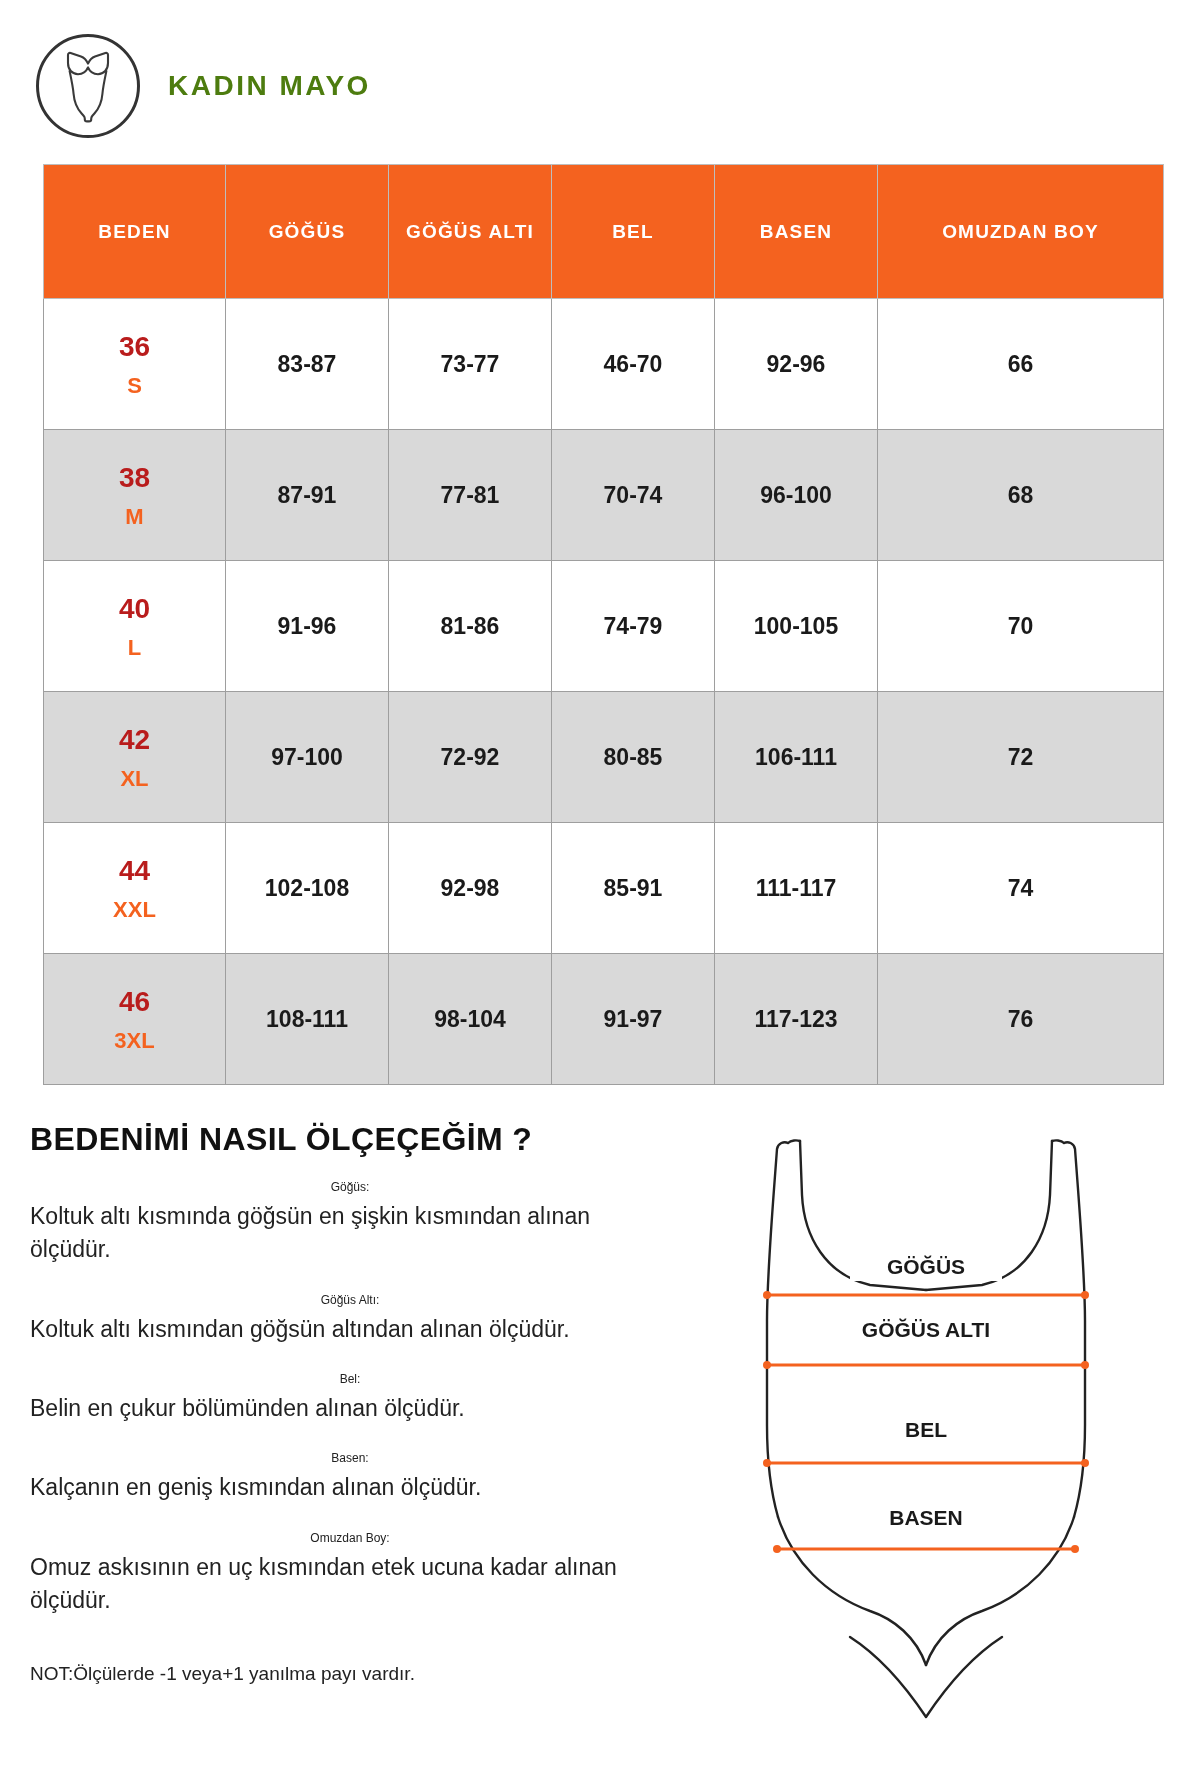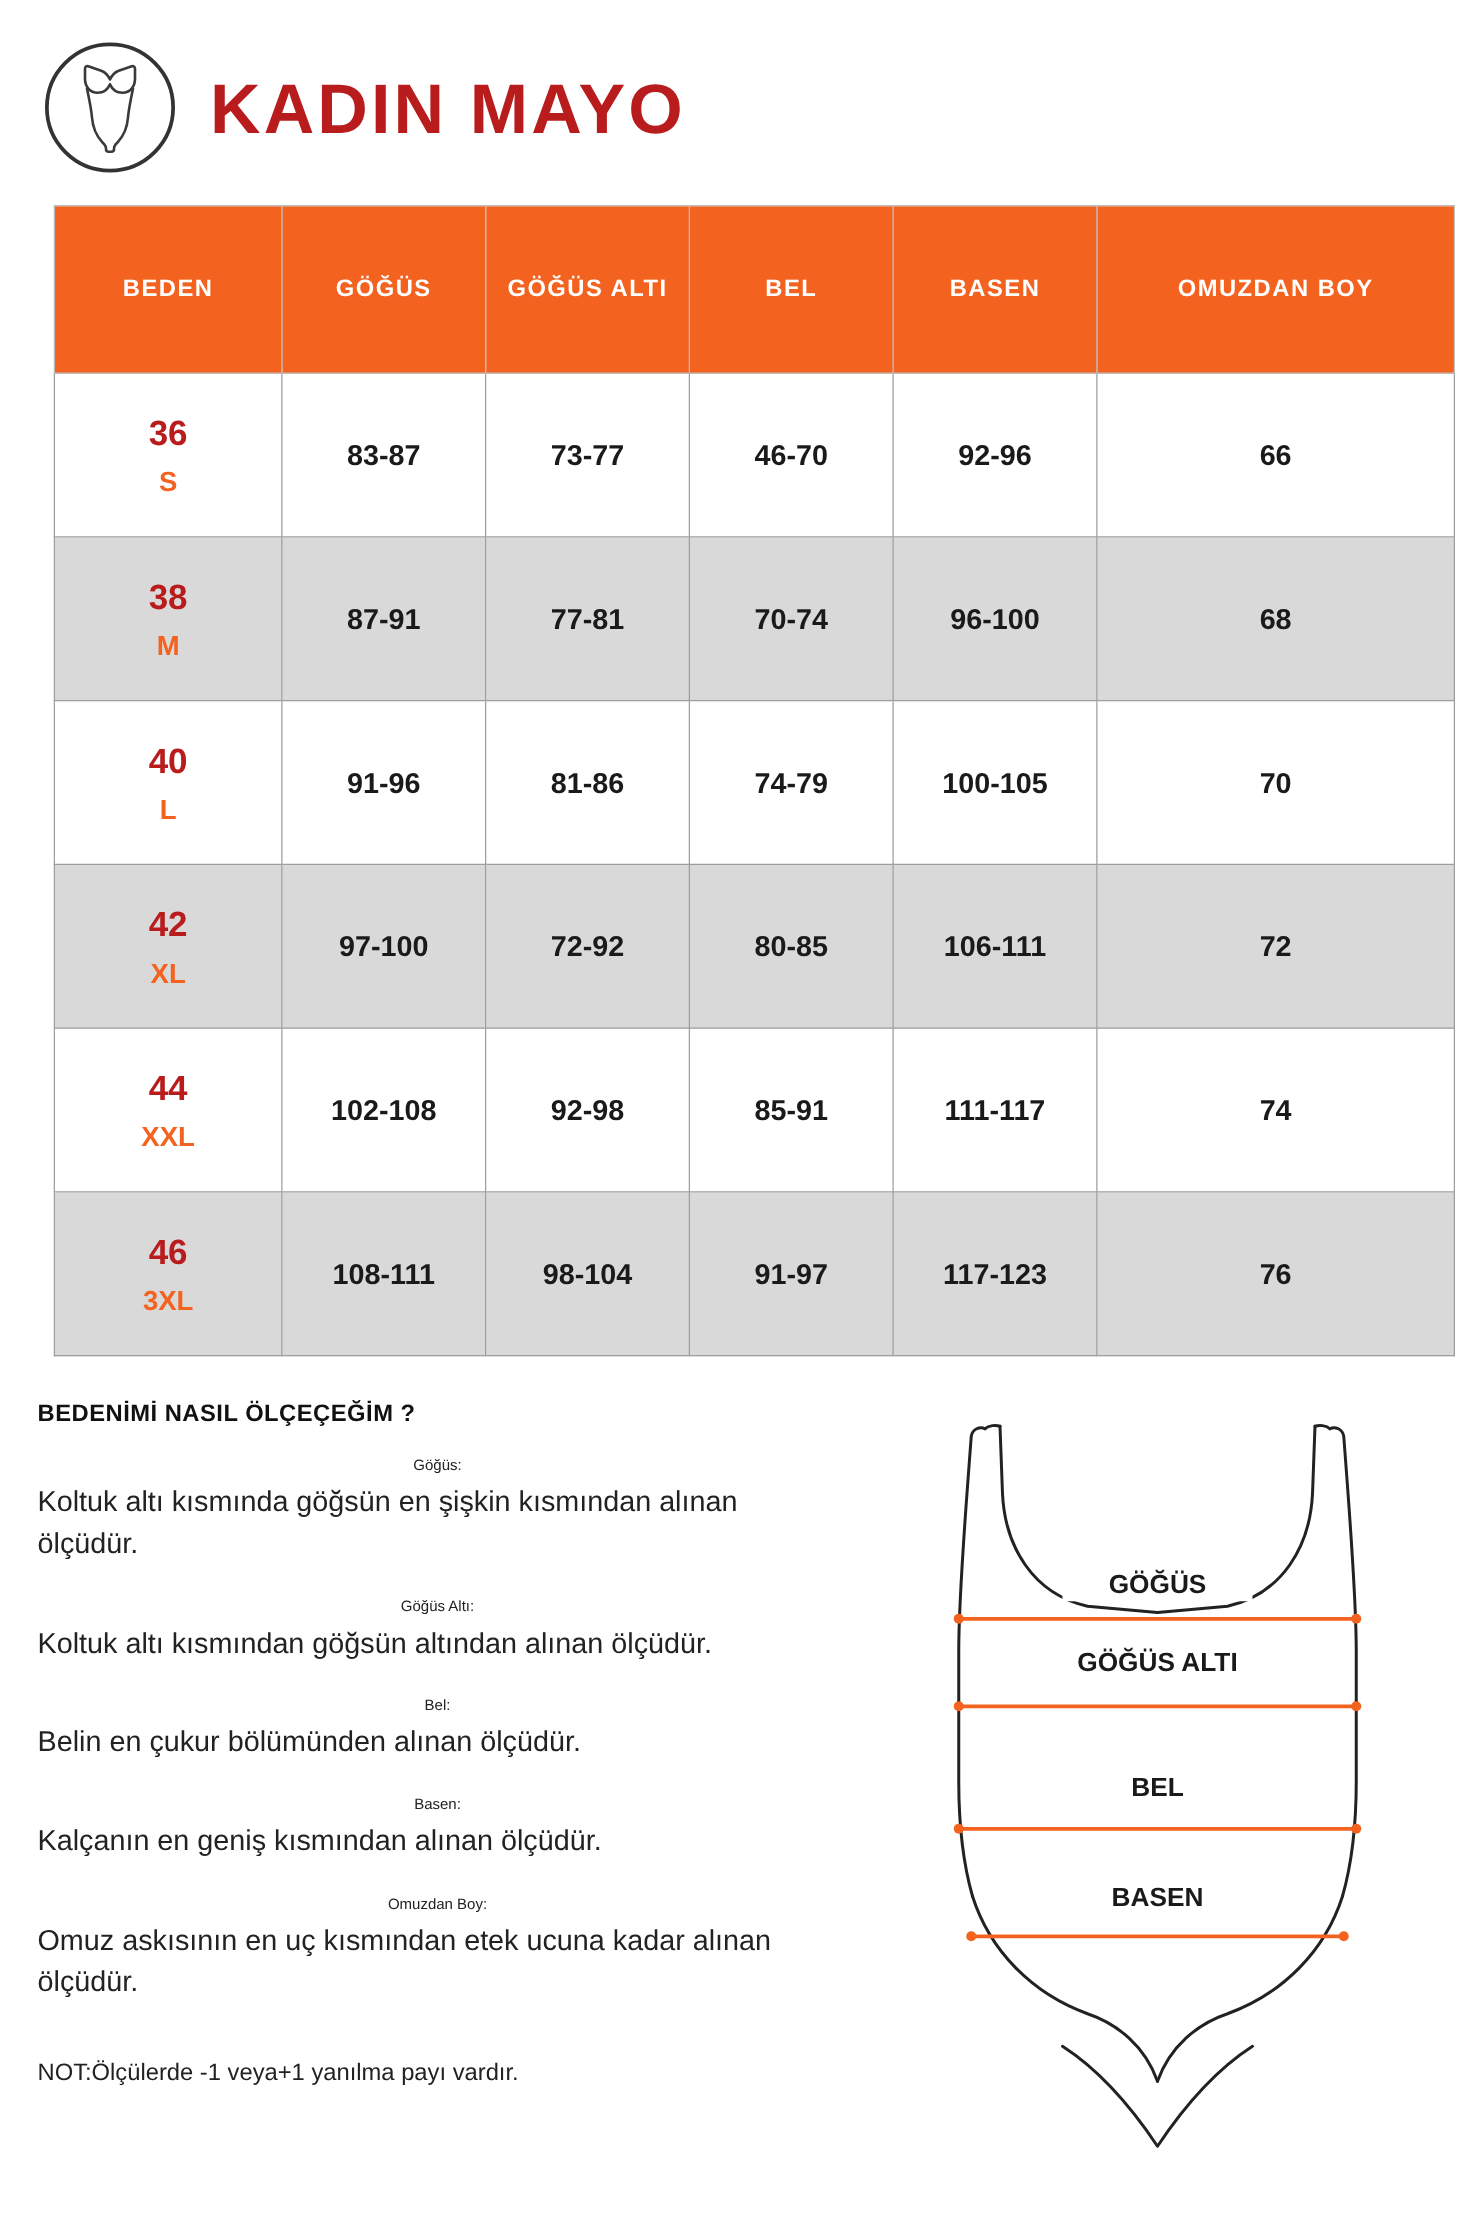--- a/index.html
+++ b/index.html
@@ -30,24 +30,24 @@
     height: 104px;
     border: 3px solid #333333;
     border-radius: 50%;
     display: flex;
     align-items: center;
     justify-content: center;
     flex: 0 0 auto;
   }
   .logo-circle svg { display: block; }
   .brand-title {
-    font-size: 56px;
+    font-size: 28px;
     font-weight: bold;
     letter-spacing: 2.5px;
-    color: #b91c1c;
+    color: #4d7c0f;
     font-family: "Liberation Sans", sans-serif;
   }
 
   
   .table-wrap { padding: 0 43px; }
   table.size-table {
     width: 1120px;
     border-collapse: collapse;
     table-layout: fixed;
   }
@@ -88,21 +88,21 @@
   col.c5 { width: 286px; }
 
   
   .lower {
     display: flex;
     padding: 36px 30px 0 30px;
     gap: 20px;
   }
   .info-col { width: 640px; flex: 0 0 640px; }
   .info-title {
-    font-size: 19px;
+    font-size: 32px;
     font-weight: bold;
     color: #111111;
     letter-spacing: 0.4px;
     margin-bottom: 22px;
   }
   .measure-block { margin-bottom: 26px; }
   .measure-term {
     font-size: 12px;
     color: #222222;
     font-weight: normal;

